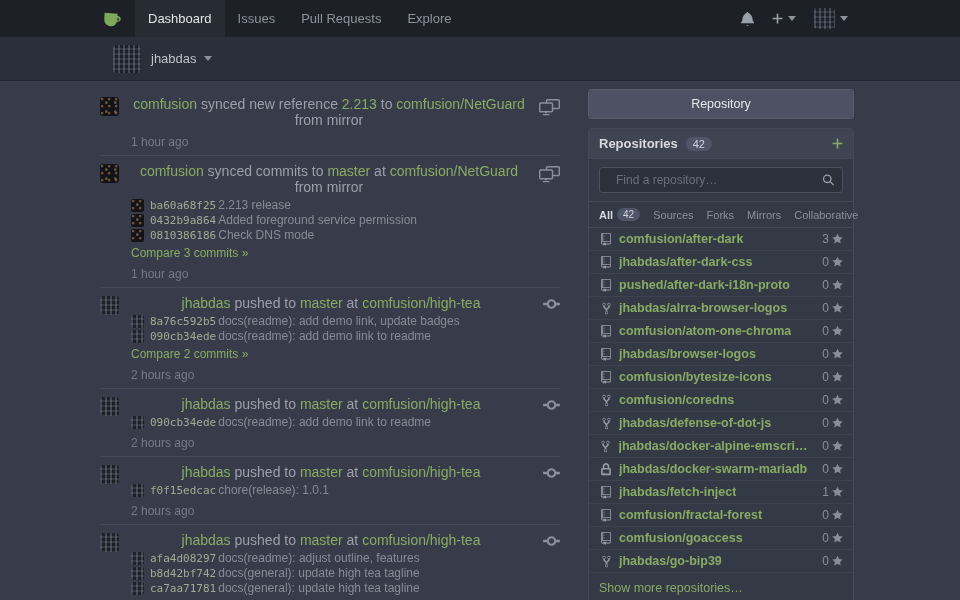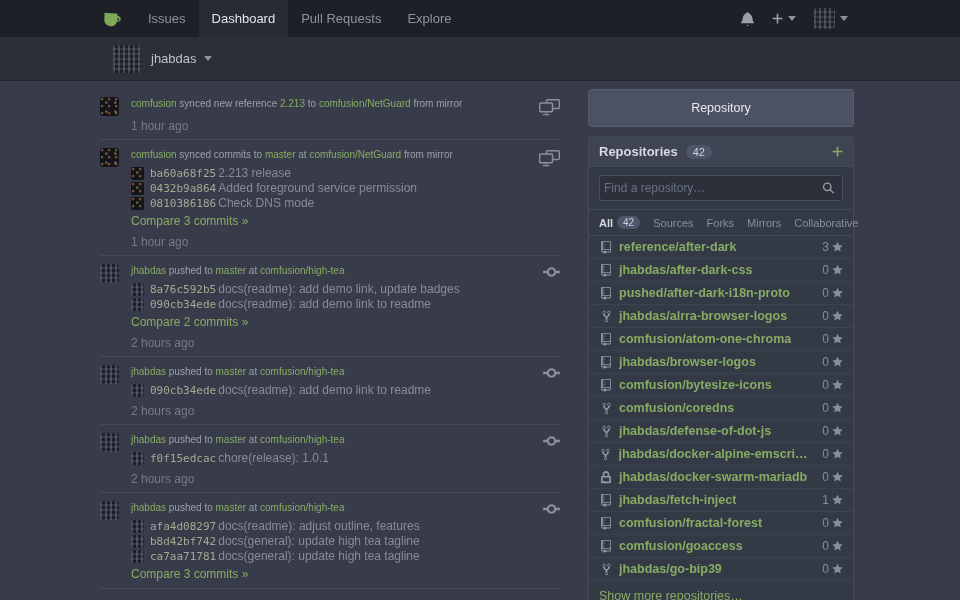--- a/index.html
+++ b/index.html
@@ -58,32 +58,32 @@
 
   
   .main { display:flex; padding:8px 0 0 100px; gap:28px; }
   .feed { width:460px; }
   .panel { width:266px; }
 
   
   .feed-item { display:flex; padding:7px 0; border-bottom:1px solid #434956; }
   .feed-avatar { width:19px; height:19px; margin-right:12px; margin-top:1px; cursor:pointer; }
   .feed-body { flex:1; min-width:0; }
-  .feed-title { font-size:10px; line-height:16px; color:#9aa0a9; }
+  .feed-title { font-size:14px; line-height:16px; color:#9aa0a9;text-align:center; }
   .feed-commits { margin-top:4px; }
   .commit-line { display:flex; align-items:center; height:13px; margin-bottom:2px; font-size:12px; line-height:13px; }
   .mini-av { width:13px; height:13px; border-radius:2px; margin-right:6px; }
   .sha { font-family:"DejaVu Sans Mono", monospace; font-size:11px; color:#a2ab92; margin-right:2px; }
   .commit-msg { color:#868c96; white-space:nowrap; overflow:hidden; text-overflow:ellipsis; }
   .compare-link { display:inline-block; margin-top:3px; font-size:12px; line-height:13px; }
   .feed-time { margin-top:8px; font-size:12px; line-height:12px; color:#757b86; }
   .feed-icon { flex:none; margin-left:12px; margin-top:3px; color:#8b919c; display:flex; }
 
   
-  .side-tabs { display:flex; height:38px; border:1px solid #565c6a; border-radius:3px; overflow:hidden; }
+  .side-tabs { display:flex; height:30px; border:1px solid #565c6a; border-radius:3px; overflow:hidden; }
   .side-tab {
     flex:1; display:flex; align-items:center; justify-content:center;
     font-size:12.5px; cursor:pointer;
   }
   .side-tab.active { background:#4c5263; color:#e6e8ec; }
   .side-tab.inactive { background:#3e4350; color:#959aa5; border-left:1px solid #565c6a; }
 
   .repo-card { margin-top:9px; background:#343946; border:1px solid #434956; border-radius:3px; }
   .card-header {
     display:flex; align-items:center; background:#3f4452; padding:7px 10px;
@@ -92,21 +92,21 @@
   .card-title { font-size:13px; font-weight:700; color:#d8dae0; }
   .count-badge {
     margin-left:8px; background:#50566a; color:#cfd2da;
     font-size:11px; line-height:14px; padding:0 7px; border-radius:9px;
   }
   .add-icon { margin-left:auto; color:#87ab63; display:flex; cursor:pointer; }
 
   .search-wrap { padding:8px 10px; border-bottom:1px solid #434956; position:relative; }
   .search-input {
     width:100%; background:#2c303b; border:1px solid #4a5060; border-radius:3px;
-    padding:5px 28px 5px 4px; font-size:12px; color:#c6c9d0;
+    padding:5px 28px 5px 16px; font-size:12px; color:#c6c9d0;
     font-family:"Liberation Sans", sans-serif; outline:none;
   }
   .search-input::placeholder { color:#697080; }
   .search-icon { position:absolute; right:18px; top:50%; transform:translateY(-50%); color:#9aa0ac; display:flex; cursor:pointer; }
 
   .filter-row {
     display:flex; align-items:center; gap:13px; padding:6px 10px;
     border-bottom:1px solid #434956; font-size:11px; color:#8a8f9b;
   }
   .filter-item { display:flex; align-items:center; gap:4px; cursor:pointer; }
@@ -126,22 +126,22 @@
 <nav class="navbar">
   <span class="logo-wrap">
       <svg width="23" height="23" viewBox="0 0 24 24">
         <g transform="rotate(9 12 14)">
           <path fill="#7ea95a" d="M3.6 7.2l13.6-1.1.2 2.4c2-.2 3.9.9 4 2.9.1 2.1-1.7 3.2-3.6 3l-.3 1.2c-.7 2.9-3.1 4.6-6 4.6-3.9 0-6.7-2.4-7.1-6.2z"></path>
           <path fill="#343845" d="M17.7 10.3c1.1-.2 2.1.4 2.2 1.4.1 1-.9 1.7-2 1.5z"></path>
         </g>
       </svg>
     </span>
   <div class="nav-items">
+      <a class="nav-item active" href="#">Dashboard</a>
       <a class="nav-item" href="#">Issues</a>
-      <a class="nav-item active" href="#">Dashboard</a>
       <a class="nav-item" href="#">Pull Requests</a>
       <a class="nav-item" href="#">Explore</a>
     </div>
   <div class="nav-right">
     <span class="nav-icon">
         <svg width="13" height="15" viewBox="0 0 14 16">
           <path fill="currentColor" d="M13.99 11.991v1H0v-1l.73-.58c.769-.769.809-2.547 1.189-4.416.77-3.767 4.077-4.996 4.077-4.996 0-.55.45-1 .999-1 .55 0 1 .45 1 1 0 0 3.387 1.229 4.156 4.996.38 1.879.42 3.657 1.19 4.417l.659.58zm-5.946 2.999a.998.998 0 0 1-.998 1c-.55 0-1-.45-1-1h1.998z"></path>
         </svg>
       </span>
     <span class="nav-group">
@@ -372,21 +372,21 @@
   </span>
         </div>
 
       <div>
           <div class="repo-row">
     <span class="repo-icon">
               <svg width="10" height="13" viewBox="0 0 12 16">
                 <path fill="currentColor" d="M4 9H3V8h1v1zm0-3H3v1h1V6zm0-2H3v1h1V4zm0-2H3v1h1V2zm8-1v12c0 .55-.45 1-1 1H6v2l-1.5-1.5L3 16v-2H1c-.55 0-1-.45-1-1V1c0-.55.45-1 1-1h10c.55 0 1 .45 1 1zm-1 10H1v2h2v-1h3v1h5v-2zm0-10H2v9h9V1z"></path>
               </svg>
             </span>
-    <a class="repo-name" href="#">reference/after-dark</a>
+    <a class="repo-name" href="#">comfusion/after-dark</a>
     <span class="repo-stars">
       <span>3</span>
       <span class="star-glyph">
                 <svg width="11" height="12" viewBox="0 0 14 16">
                   <path fill="currentColor" d="M14 6l-4.9-.64L7 1 4.9 5.36 0 6l3.6 3.26L2.67 14 7 11.67 11.33 14l-.93-4.74L14 6z"></path>
                 </svg>
               </span>
     </span>
   </div>
           <div class="repo-row">

